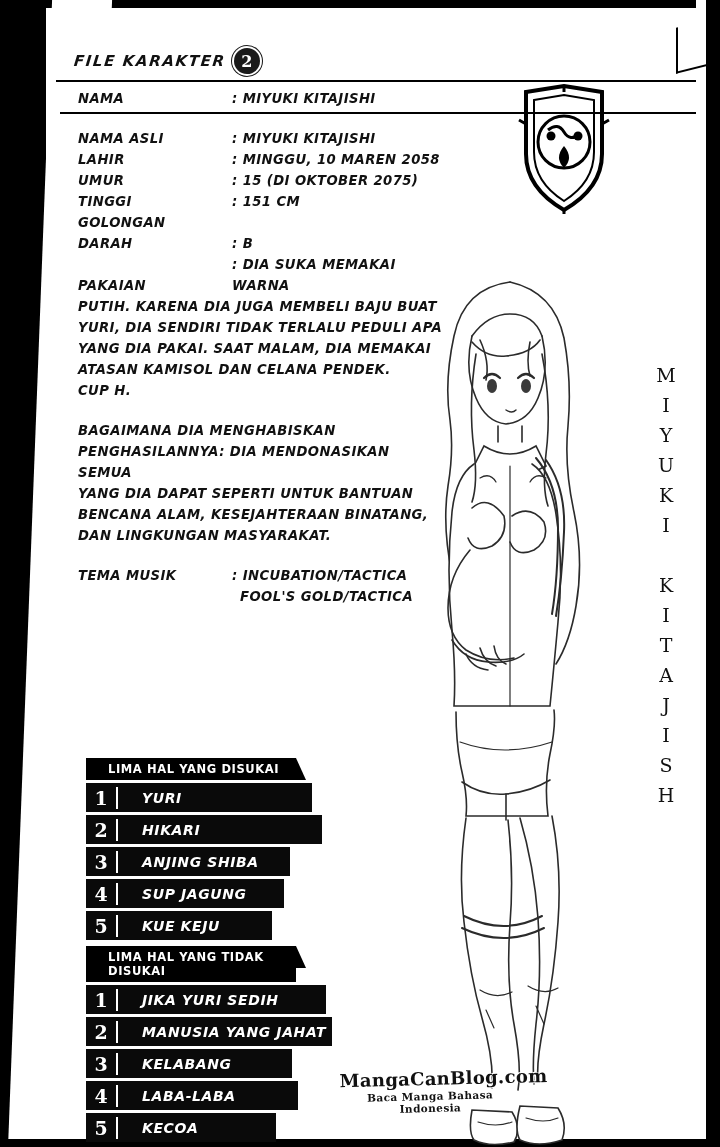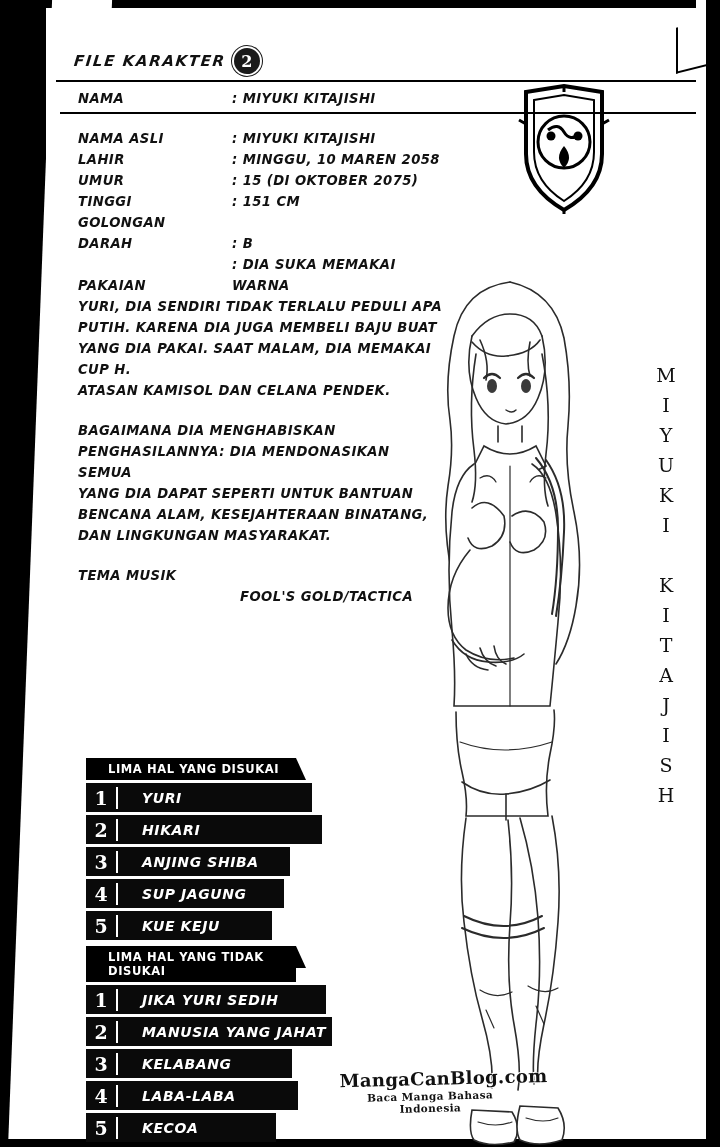--- a/index.html
+++ b/index.html
@@ -310,38 +310,39 @@
       <div class="v">: 151 CM</div>
     </div>
     <div class="row">
       <div class="k">GOLONGAN DARAH</div>
       <div class="v">: B</div>
     </div>
     <div class="row">
       <div class="k">PAKAIAN</div>
       <div class="v">: DIA SUKA MEMAKAI WARNA</div>
     </div>
+    <div class="wrapline">PUTIH. KARENA DIA JUGA MEMBELI BAJU BUAT</div>
     <div class="wrapline">YURI, DIA SENDIRI TIDAK TERLALU PEDULI APA</div>
-    <div class="wrapline">PUTIH. KARENA DIA JUGA MEMBELI BAJU BUAT</div>
     <div class="wrapline">YANG DIA PAKAI. SAAT MALAM, DIA MEMAKAI</div>
+    <div class="wrapline">ATASAN KAMISOL DAN CELANA PENDEK.</div>
     <div class="wrapline">CUP H.</div>
-    <div class="wrapline">ATASAN KAMISOL DAN CELANA PENDEK.</div>
 
     <div class="gap"></div>
 
     <div class="wrapline">BAGAIMANA DIA MENGHABISKAN</div>
     <div class="wrapline">PENGHASILANNYA: DIA MENDONASIKAN SEMUA</div>
     <div class="wrapline">YANG DIA DAPAT SEPERTI UNTUK BANTUAN</div>
     <div class="wrapline">BENCANA ALAM, KESEJAHTERAAN BINATANG,</div>
     <div class="wrapline">DAN LINGKUNGAN MASYARAKAT.</div>
 
     <div class="gap"></div>
 
     <div class="row musik">
       <div class="k">TEMA MUSIK</div>
+      <div class="v">: INCUBATION/TACTICA</div>
     </div>
     <div class="musik-second">FOOL'S GOLD/TACTICA</div>
   </div>
 
   <div class="emblem">
     <svg viewBox="0 0 92 130" width="92" height="130">
       <path d="M8 8 L46 2 L84 8 L84 70 Q84 104 46 126 Q8 104 8 70 Z" fill="none" stroke="#000" stroke-width="4"></path>
       <path d="M16 16 L46 11 L76 16 L76 68 Q76 98 46 117 Q16 98 16 68 Z" fill="none" stroke="#000" stroke-width="2"></path>
       <circle cx="46" cy="58" r="26" fill="none" stroke="#000" stroke-width="3"></circle>
       <path d="M30 46 q10 -8 16 2 q6 10 16 2" fill="none" stroke="#000" stroke-width="3"></path>

